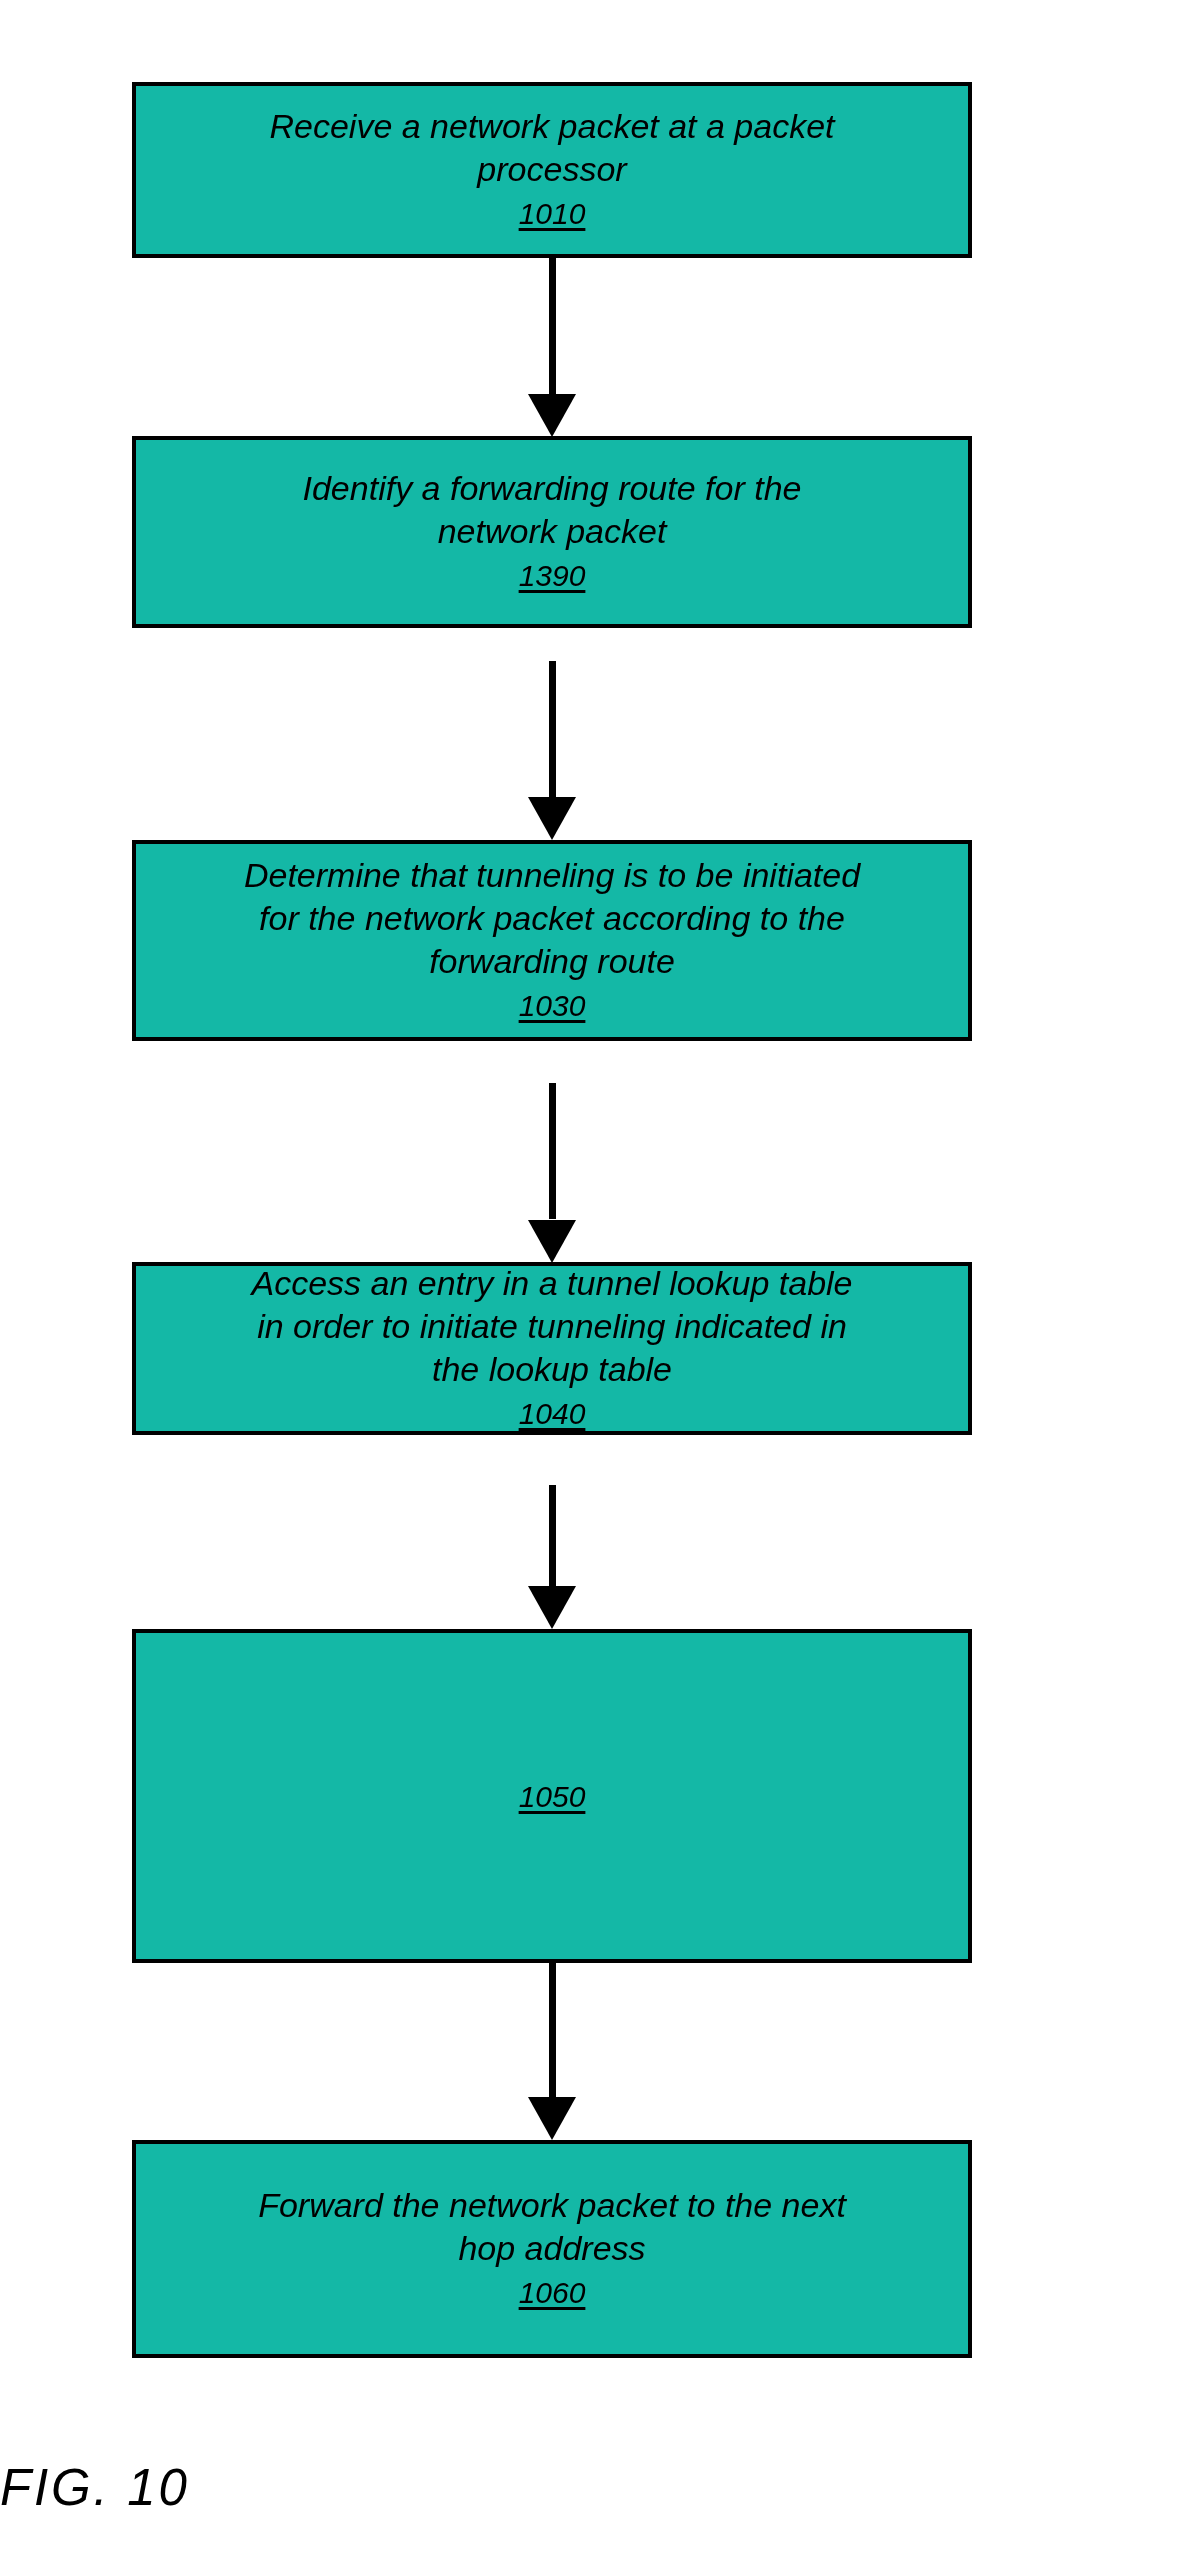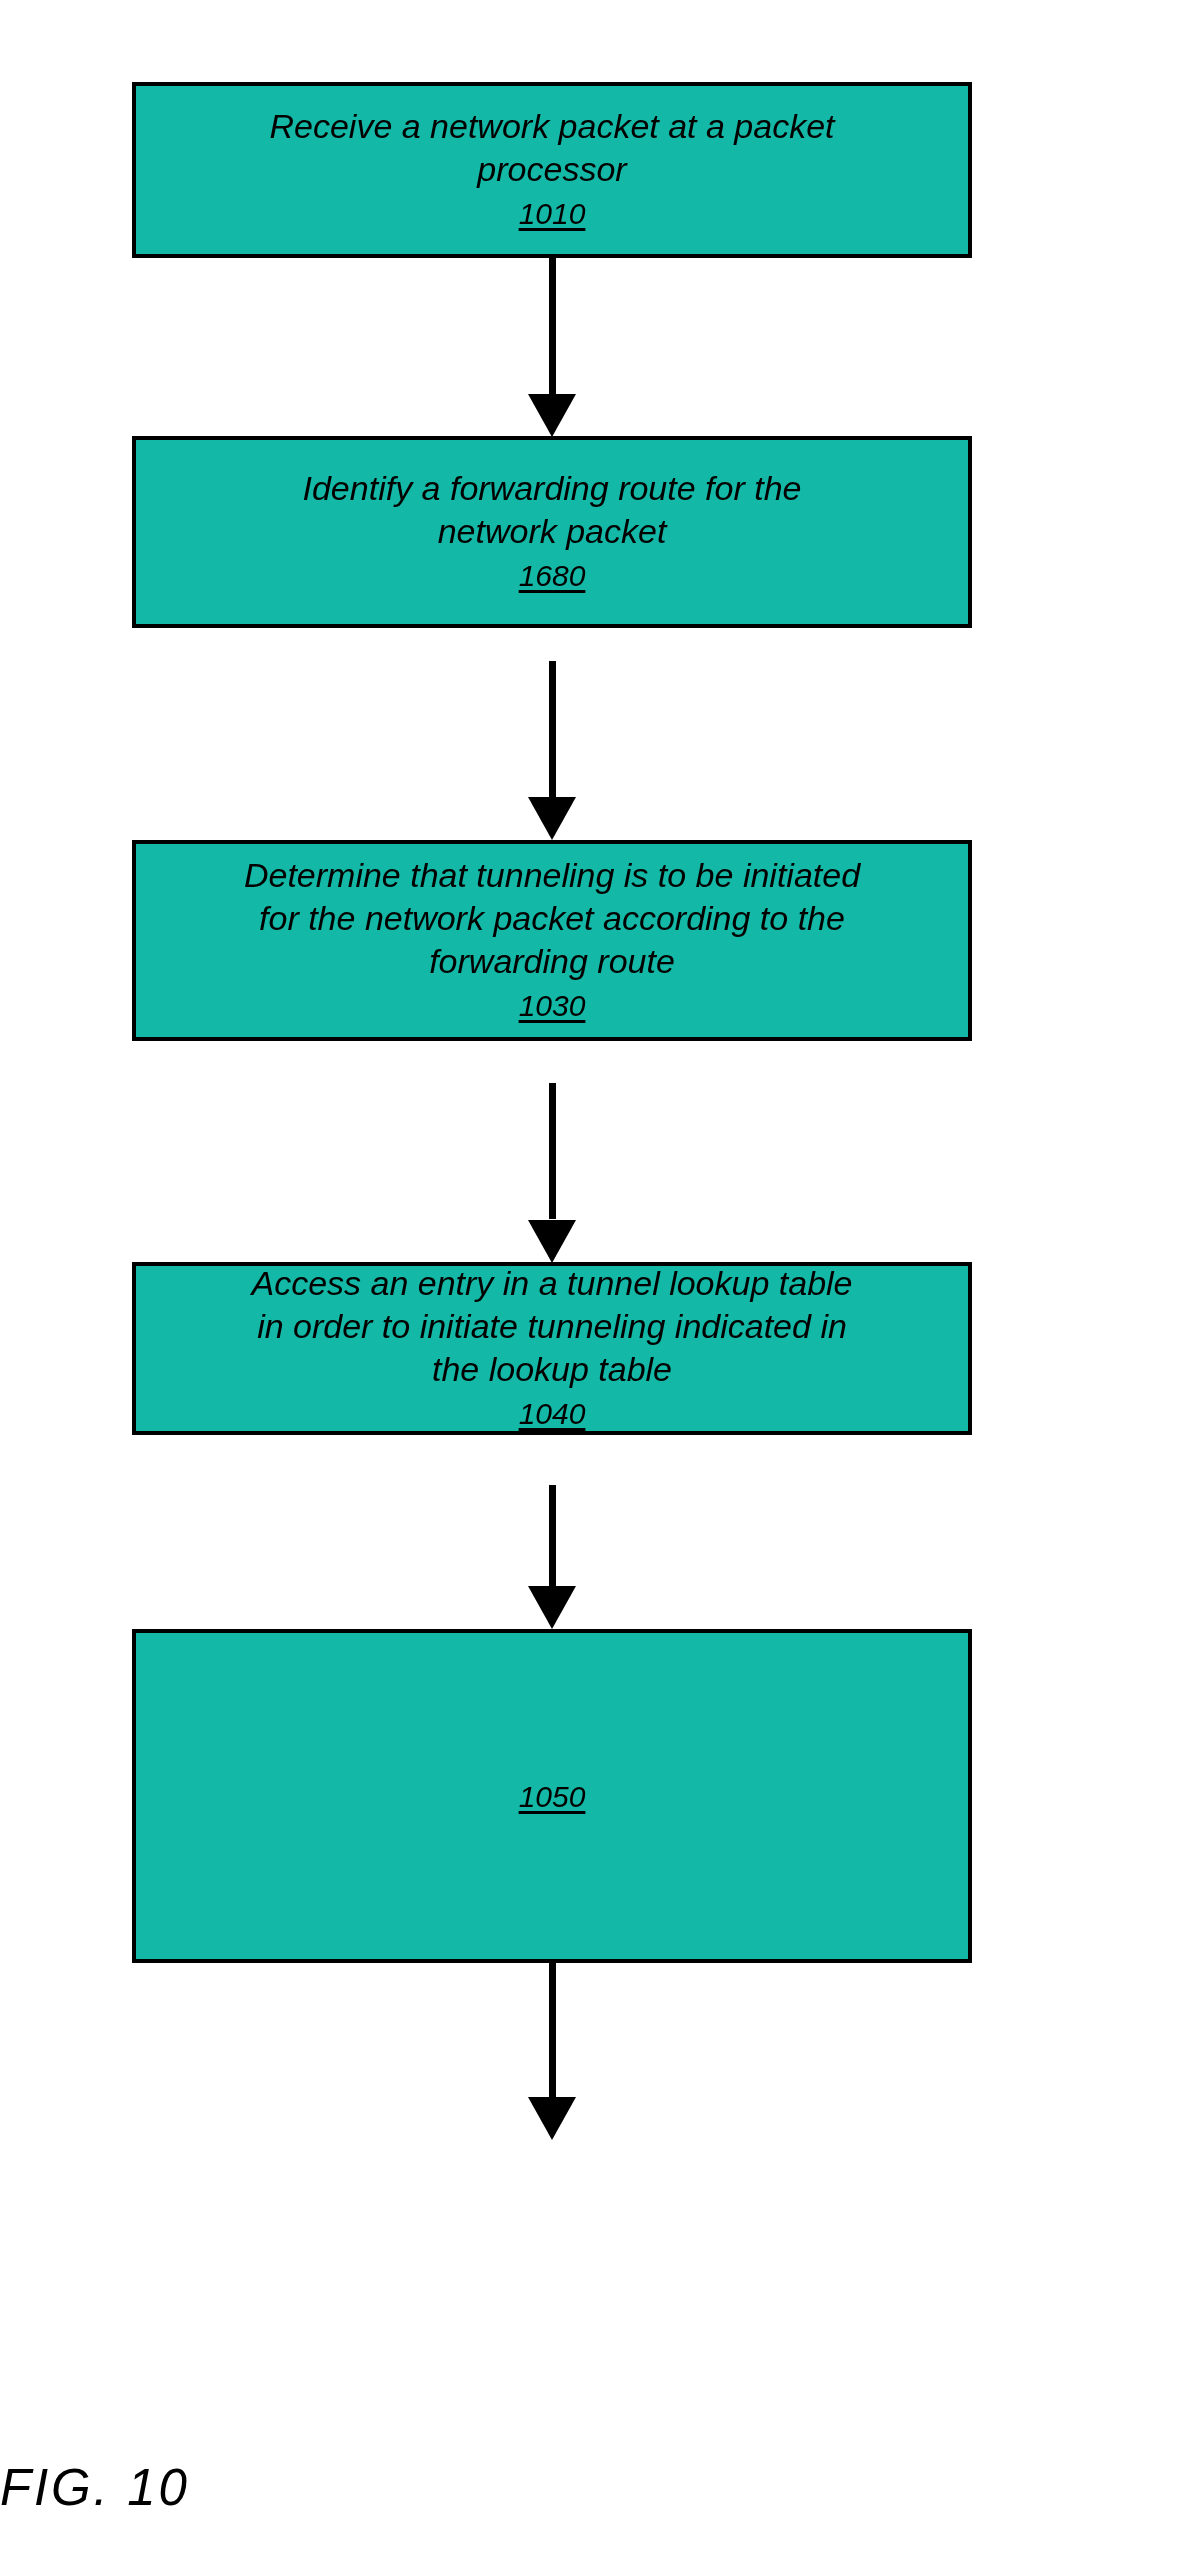--- a/index.html
+++ b/index.html
@@ -95,21 +95,21 @@
   </div>
 
   <div class="connector">
     <div class="connector-shaft" style="top:258px; height:136px;"></div>
     <div class="connector-head" style="top:394px;"></div>
   </div>
 
   <div class="flow-box" style="top:436px; height:192px;">
     <div class="flow-box-text">Identify a forwarding route for the
 network packet</div>
-    <div class="flow-box-ref">1680</div>
+    <div class="flow-box-ref">1390</div>
   </div>
 
   <div class="connector">
     <div class="connector-shaft" style="top:661px; height:136px;"></div>
     <div class="connector-head" style="top:797px;"></div>
   </div>
 
   <div class="flow-box" style="top:840px; height:201px;">
     <div class="flow-box-text">Determine that tunneling is to be initiated
 for the network packet according to the
@@ -136,17 +136,22 @@
 
   <div class="flow-box" style="top:1629px; height:334px;">
     <div class="flow-box-ref">1050</div>
   </div>
 
   <div class="connector">
     <div class="connector-shaft" style="top:1963px; height:134px;"></div>
     <div class="connector-head" style="top:2097px;"></div>
   </div>
 
+  <div class="flow-box" style="top:2140px; height:218px;">
+    <div class="flow-box-text">Forward the network packet to the next
+hop address</div>
+    <div class="flow-box-ref">1060</div>
+  </div>
 
   <div id="figure-caption">FIG. 10</div>
 
 </div>
 
 
 </body></html>

